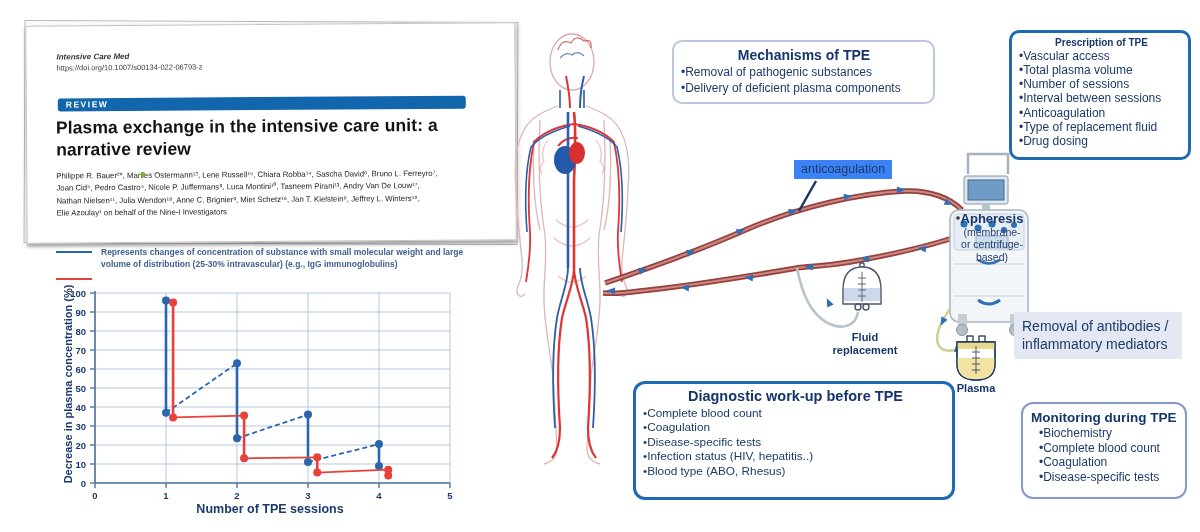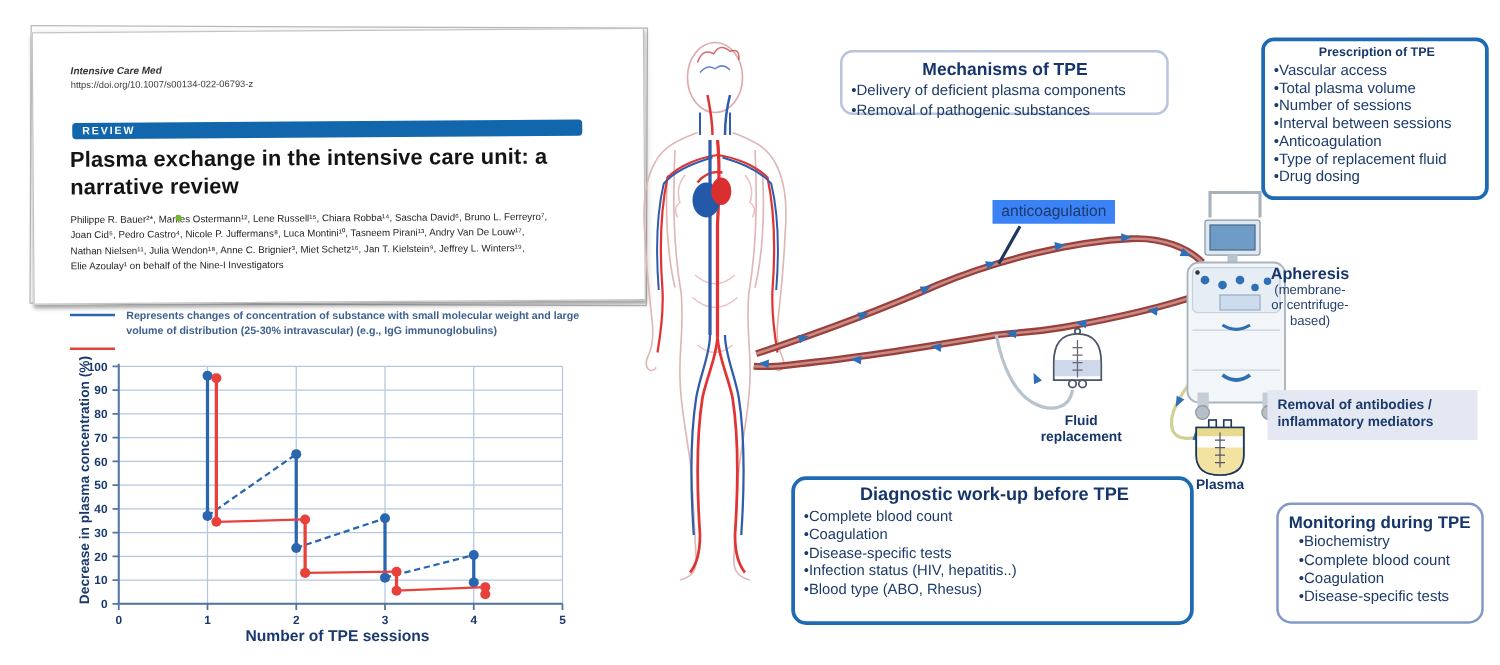--- a/index.html
+++ b/index.html
@@ -29,37 +29,37 @@
   #chart-svg{left:20px;top:283px;}
   svg text{font-family:"Liberation Sans",sans-serif;}
   .y-axis-title{left:-132px;top:378px;width:400px;text-align:center;transform:rotate(-90deg);
                 font-size:11px;font-weight:bold;color:#1a3a6e;}
   .x-axis-title{left:140px;top:502px;width:260px;text-align:center;
                 font-size:12.5px;font-weight:bold;color:#1a3a6e;}
   
   .box{background:#fff;box-sizing:border-box;}
   .box-title{font-weight:bold;text-align:center;color:#16366b;white-space:nowrap;}
   .bullet-line{white-space:nowrap;color:#1d3b6a;}
-  .box-mechanisms{left:672px;top:40px;width:263px;height:52px;border:2px solid #b9c4de;border-radius:10px;padding:5px 6px 0 7px;}
+  .box-mechanisms{left:672px;top:40px;width:263px;height:64px;border:2px solid #b9c4de;border-radius:10px;padding:5px 6px 0 7px;}
   .box-mechanisms .box-title{font-size:14px;margin-bottom:2px;}
   .box-mechanisms .bullet-line{font-size:12px;line-height:1.32;}
   .box-prescription{left:1009px;top:30px;width:182px;height:130px;border:3px solid #1e6bb3;border-radius:10px;padding:4px 4px 0 7px;}
   .box-prescription .box-title{font-size:10px;margin-bottom:1px;}
   .box-prescription .bullet-line{font-size:12px;line-height:1.18;}
   .box-diagnostic{left:633px;top:381px;width:322px;height:119px;border:3.5px solid #1e6bb3;border-radius:12px;padding:4px 4px 0 7px;}
   .box-diagnostic .box-title{font-size:14.5px;margin-bottom:2px;}
   .box-diagnostic .bullet-line{font-size:11.8px;line-height:1.22;}
   .box-monitoring{left:1021px;top:402px;width:166px;height:97px;border:2.5px solid #8399c9;border-radius:12px;padding:6px 4px 0 8px;}
   .box-monitoring .box-title{font-size:13.5px;text-align:left;margin-bottom:1px;}
   .box-monitoring .bullet-line{font-size:12px;line-height:1.22;padding-left:8px;}
   .chip{background:#3b82f6;color:#1d3b6a;}
   .chip-anticoagulation{left:794px;top:160px;font-size:12.5px;padding:2px 7px 3px 7px;}
   .chip-removal{left:1014px;top:312px;width:152px;padding:5px 8px 6px 8px;background:#e3e8f2;}
-  .chip-removal .bullet-line{font-size:11px;line-height:1.3;font-weight:bold;}
-  .apheresis-block{left:1006px;top:211px;width:84px;text-align:center;}
+  .chip-removal .bullet-line{font-size:14px;line-height:1.3;}
+  .apheresis-block{left:950px;top:211px;width:84px;text-align:center;}
   .apheresis-title{font-size:13px;font-weight:bold;color:#16366b;}
   .apheresis-sub .bullet-line{font-size:10.5px;line-height:1.18;color:#27406e;text-align:center;}
   .fluid-label{left:820px;top:331px;width:90px;text-align:center;}
   .fluid-label .bullet-line{font-size:11px;font-weight:bold;color:#16366b;line-height:1.2;text-align:center;}
   .plasma-label{left:940px;top:382px;width:72px;text-align:center;font-size:11px;font-weight:bold;color:#16366b;}
 </style>
 </head>
 <body>
 
 <div class="stage">
@@ -346,22 +346,22 @@
       <path d="M4,24 h38 v6 q0,16 -19,16 q-19,0 -19,-16 z" fill="#f2e3a2" stroke="none"></path>
       <rect x="4" y="8" width="38" height="7" fill="#e9d98e" stroke="none"></rect>
       <path d="M4,8 h38 v22 q0,16 -19,16 q-19,0 -19,-16 z" fill="none"></path>
       <path d="M23,12 V40 M19,18 h8 M19,24 h8 M19,30 h8 M19,36 h8" stroke="#556" stroke-width="1" fill="none"></path>
     </g>
   </svg>
 
   <div class="abs box box-mechanisms">
     <div class="box-title">Mechanisms of TPE</div>
     <div>
+        <div class="bullet-line">•Removal of pathogenic substances</div>
         <div class="bullet-line">•Delivery of deficient plasma components</div>
-        <div class="bullet-line">•Removal of pathogenic substances</div>
       </div>
   </div>
 
   <div class="abs box box-prescription">
     <div class="box-title">Prescription of TPE</div>
     <div>
         <div class="bullet-line">•Vascular access</div>
         <div class="bullet-line">•Total plasma volume</div>
         <div class="bullet-line">•Number of sessions</div>
         <div class="bullet-line">•Interval between sessions</div>

